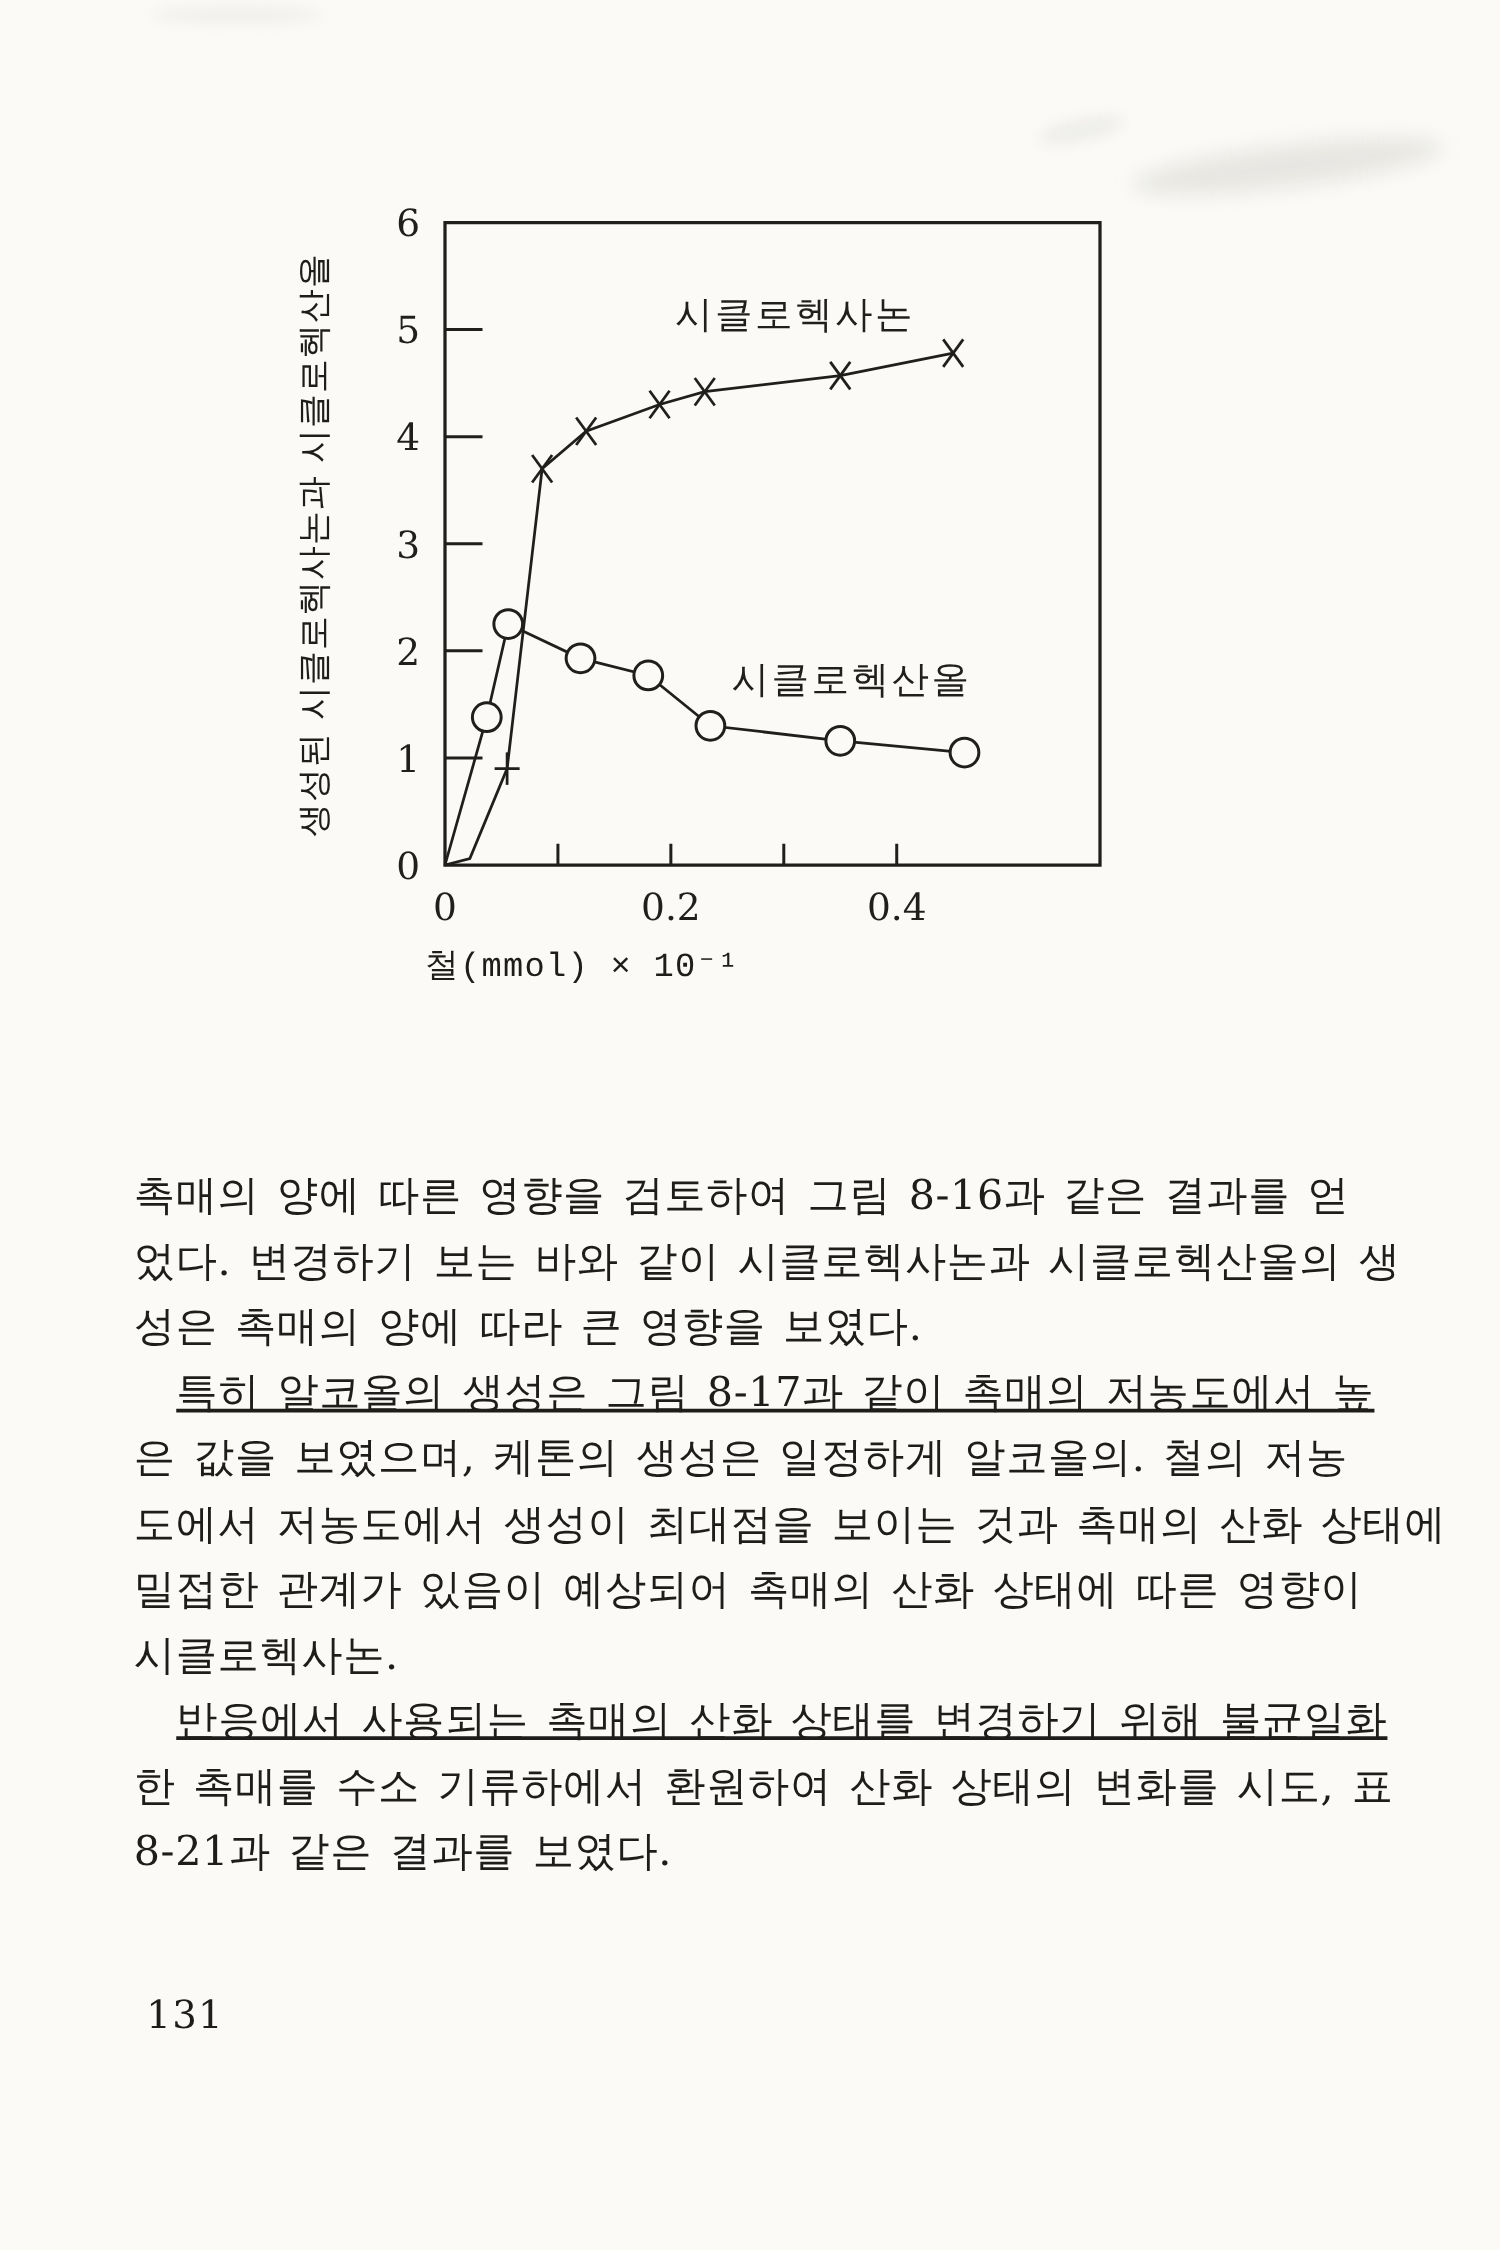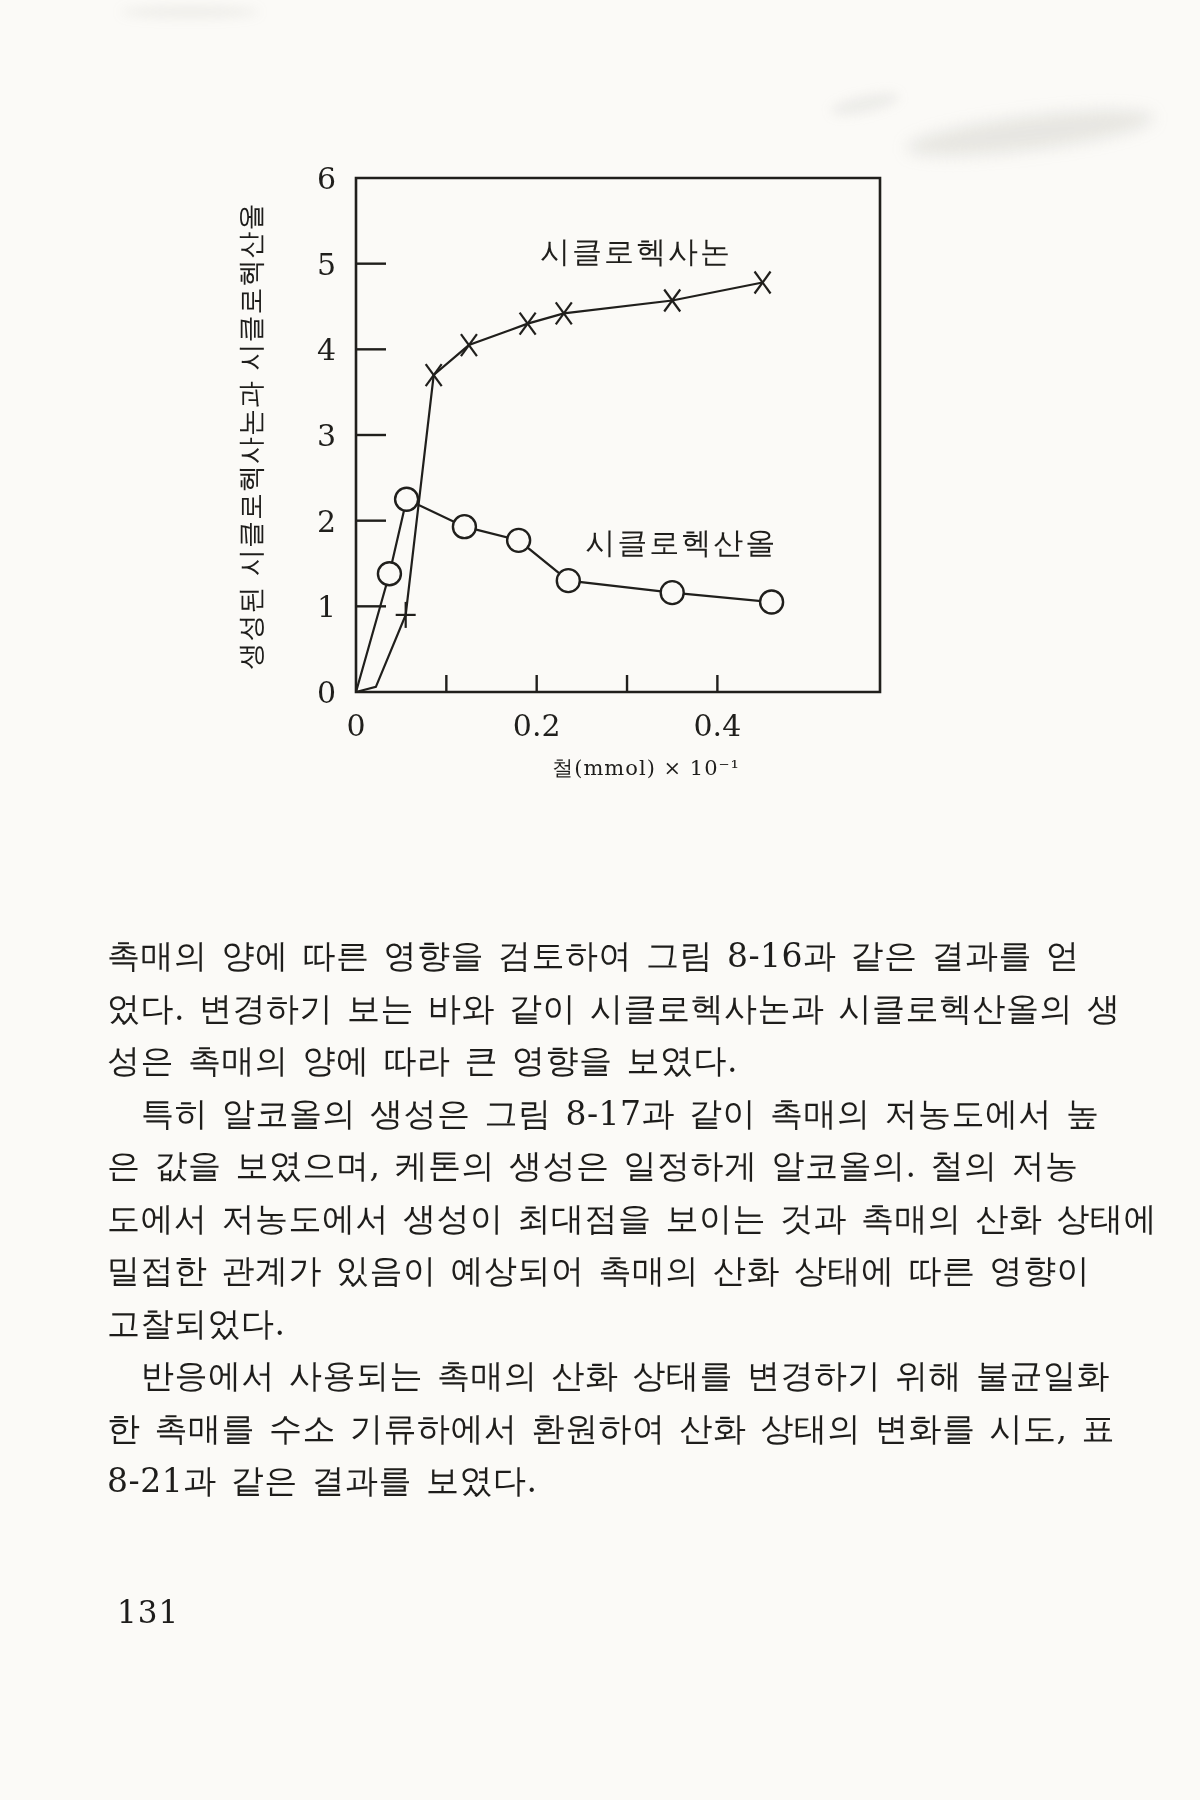--- a/index.html
+++ b/index.html
@@ -20,33 +20,33 @@
 
   .chart-svg{position:absolute;left:0;top:0;}
 
   .y-axis-label{
     position:absolute;left:-48px;top:417px;width:600px;height:38px;
     transform:rotate(-90deg);
     text-align:center;font-size:27px;letter-spacing:1px;white-space:nowrap;
   }
   .x-axis-label{
     position:absolute;left:340px;top:754px;width:400px;
-    text-align:right;font-size:21px;letter-spacing:1px;white-space:nowrap;
+    text-align:left;font-size:27px;letter-spacing:1px;white-space:nowrap;font-family:Liberation Mono, monospace;
   }
   .caption{
     position:absolute;left:110px;top:806px;width:820px;
     text-align:center;font-size:23px;line-height:45px;letter-spacing:.5px;
   }
   .body-text{
     position:absolute;left:107px;top:930px;width:968px;
     font-size:33px;line-height:52.5px;letter-spacing:.5px;word-spacing:3px;
   }
   .tline{height:52.5px;text-align:justify;text-align-last:justify;white-space:nowrap;}
   .tline.noj{text-align-last:left;}
-  .tline.ind{padding-left:34px;}
+  .tline.ind{padding-left:34px;text-decoration:underline;}
   .page-number{
     position:absolute;left:117px;top:1594px;font-size:31px;letter-spacing:1px;
   }
 </style>
 </head>
 <body>
 
 <div class="page">
 
   <div class="smudge smudge-a"></div>
@@ -115,21 +115,21 @@
 
 
   <div class="body-text" id="bodyText">
       <div class="tline">촉매의 양에 따른 영향을 검토하여 그림 8-16과 같은 결과를 얻</div>
       <div class="tline">었다. 변경하기 보는 바와 같이 시클로헥사논과 시클로헥산올의 생</div>
       <div class="tline noj">성은 촉매의 양에 따라 큰 영향을 보였다.</div>
       <div class="tline ind">특히 알코올의 생성은 그림 8-17과 같이 촉매의 저농도에서 높</div>
       <div class="tline">은 값을 보였으며, 케톤의 생성은 일정하게 알코올의. 철의 저농</div>
       <div class="tline">도에서 저농도에서 생성이 최대점을 보이는 것과 촉매의 산화 상태에</div>
       <div class="tline">밀접한 관계가 있음이 예상되어 촉매의 산화 상태에 따른 영향이</div>
-      <div class="tline noj">고찰되었다.</div>
+      <div class="tline noj">시클로헥사논.</div>
       <div class="tline ind">반응에서 사용되는 촉매의 산화 상태를 변경하기 위해 불균일화</div>
       <div class="tline">한 촉매를 수소 기류하에서 환원하여 산화 상태의 변화를 시도, 표</div>
       <div class="tline noj">8-21과 같은 결과를 보였다.</div>
     </div>
 
   <div class="page-number">131</div>
 
 </div>
 
 </body></html>

